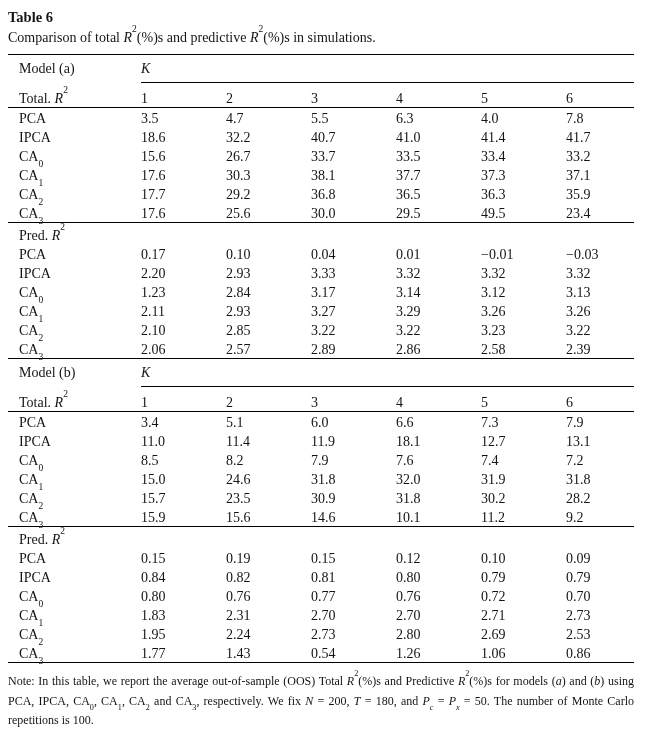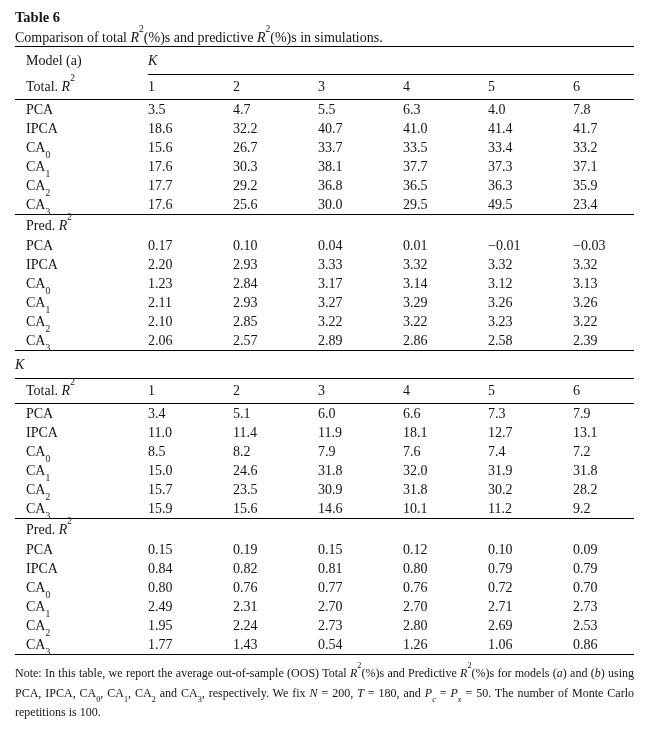--- a/index.html
+++ b/index.html
@@ -3,34 +3,35 @@
 <meta charset="utf-8">
 <style>
   * { box-sizing: border-box; margin: 0; padding: 0; }
   html, body {
     width: 648px; height: 750px;
     background: #ffffff;
     color: #141414;
     font-family: "Liberation Serif", serif;
     overflow: hidden;
   }
-  .page { padding: 9px 14px 0 15px; }
+  .page { padding: 9px 14px 0 8px; }
   .title {
     font-weight: bold;
     font-size: 14.5px;
     margin-bottom: 4px;
   }
   .caption {
     font-size: 14px;
+    margin-bottom: 8px;
   }
   .datatable { border-top: 1.2px solid #000; }
   .panel { border-bottom: 1.2px solid #000; }
   .row {
     display: flex;
-    align-items: center;
+    align-items: flex-end;
     height: 19px;
     font-size: 14px;
   }
   .hrow1 { height: 28px; }
   .hrow1 .labelcell { align-self: center; }
   .kcell {
     flex: 1;
     align-self: stretch;
     display: flex;
     align-items: center;
@@ -202,20 +203,21 @@
           <div class="dcol">2.06</div>
           <div class="dcol">2.57</div>
           <div class="dcol">2.89</div>
           <div class="dcol">2.86</div>
           <div class="dcol">2.58</div>
           <div class="dcol">2.39</div>
         </div>
       </div>
       <div class="panel">
         <div class="row hrow1">
+          <div class="labelcell"><span>Model (b)</span></div>
           <div class="kcell">
             <span><i>K</i></span>
           </div>
         </div>
         <div class="row hrow2">
           <div class="labelcell"><span>Total. </span><i>R</i><sup>2</sup></div>
           <div class="dcol">1</div>
           <div class="dcol">2</div>
           <div class="dcol">3</div>
           <div class="dcol">4</div>
@@ -301,21 +303,21 @@
           <div class="labelcell"><span>CA</span><sub>0</sub></div>
           <div class="dcol">0.80</div>
           <div class="dcol">0.76</div>
           <div class="dcol">0.77</div>
           <div class="dcol">0.76</div>
           <div class="dcol">0.72</div>
           <div class="dcol">0.70</div>
         </div>
         <div class="row">
           <div class="labelcell"><span>CA</span><sub>1</sub></div>
-          <div class="dcol">2.49</div>
+          <div class="dcol">1.83</div>
           <div class="dcol">2.31</div>
           <div class="dcol">2.70</div>
           <div class="dcol">2.70</div>
           <div class="dcol">2.71</div>
           <div class="dcol">2.73</div>
         </div>
         <div class="row">
           <div class="labelcell"><span>CA</span><sub>2</sub></div>
           <div class="dcol">1.95</div>
           <div class="dcol">2.24</div>

